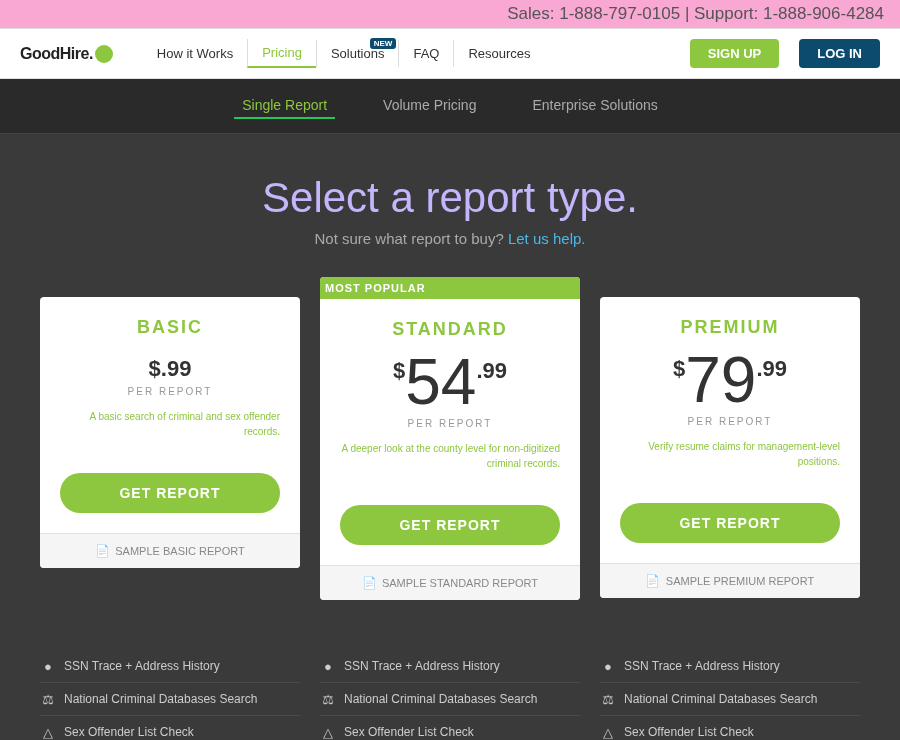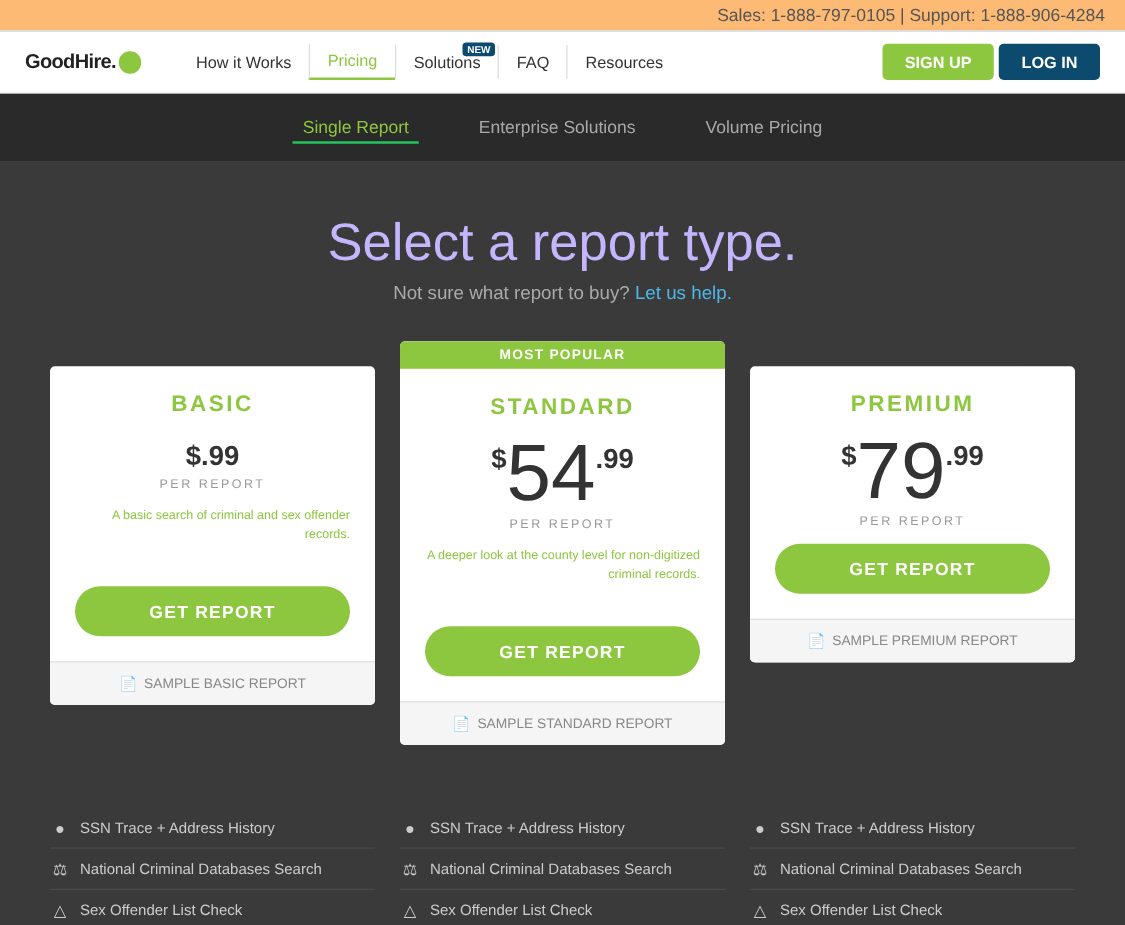--- a/index.html
+++ b/index.html
@@ -1,23 +1,23 @@
 <!DOCTYPE html>
 <html><head>
   <meta charset="utf-8">
   <style>
     * { box-sizing: border-box; margin: 0; padding: 0; }
     body { font-family: Arial, Helvetica, sans-serif; background: #3a3a3a; width: 900px; }
 
     
     .top-contact-bar {
-      background: #fdba74;
+      background: #f9a8d4;
       text-align: right;
       padding: 4px 16px;
-      font-size: 14px;
+      font-size: 17px;
       color: #555;
       border-bottom: 1px solid #ddd;
     }
 
     
     .header {
       background: #fff;
       display: flex;
       align-items: center;
       padding: 10px 20px;
@@ -69,21 +69,21 @@
       right: 2px;
       background: #0c4a6e;
       color: #fff;
       font-size: 8px;
       padding: 1px 4px;
       border-radius: 3px;
       font-weight: bold;
     }
     .header-buttons {
       display: flex;
-      gap: 4px;
+      gap: 20px;
       margin-left: auto;
       justify-content: flex-end;
     }
     .btn-signup {
       background: #8dc63f;
       color: #fff;
       border: none;
       padding: 7px 18px;
       border-radius: 4px;
       font-size: 13px;
@@ -160,21 +160,21 @@
       width: 260px;
       overflow: hidden;
       flex-shrink: 0;
     }
     .card.featured {
       margin-top: -20px;
     }
     .card-popular-badge {
       background: #8dc63f;
       color: #fff;
-      text-align: center;
+      text-align: left;
       font-size: 11px;
       font-weight: bold;
       padding: 5px;
       letter-spacing: 1px;
     }
     .card-body {
       padding: 20px;
     }
     .card-plan-name {
       text-align: center;
@@ -312,22 +312,22 @@
     </nav>
   <div class="header-buttons">
     <button class="btn-signup">SIGN UP</button>
     <button class="btn-login">LOG IN</button>
   </div>
 </div>
 
 <div class="sub-nav">
 
 <a class="sub-nav-item active" href="#">Single Report</a>
+    <a class="sub-nav-item" href="#">Volume Pricing</a>
     <a class="sub-nav-item" href="#">Enterprise Solutions</a>
-    <a class="sub-nav-item" href="#">Volume Pricing</a>
   </div>
 
 <div class="hero">
   <h1 class="hero-title">Select a report type.</h1>
   <p class="hero-subtitle">
     <span>Not sure what report to buy?</span>
     <a href="#">Let us help.</a>
   </p>
 </div>
 
@@ -369,20 +369,21 @@
       </div>
       <div class="card">
         <div class="card-body">
     <div class="card-plan-name">PREMIUM</div>
     <div class="card-price">
       <span class="price-dollar">$</span>
       <span class="price-main">79</span>
       <span class="price-cents">.99</span>
     </div>
     <div class="per-report">PER REPORT</div>
+    <div class="card-description">Verify resume claims for management-level positions.</div>
     <button class="btn-get-report">GET REPORT</button>
   </div>
   <div class="card-sample">
     <span class="doc-icon">📄</span>
     <span>SAMPLE PREMIUM REPORT</span>
   </div>
       </div>
     </div>
 </div>
 

